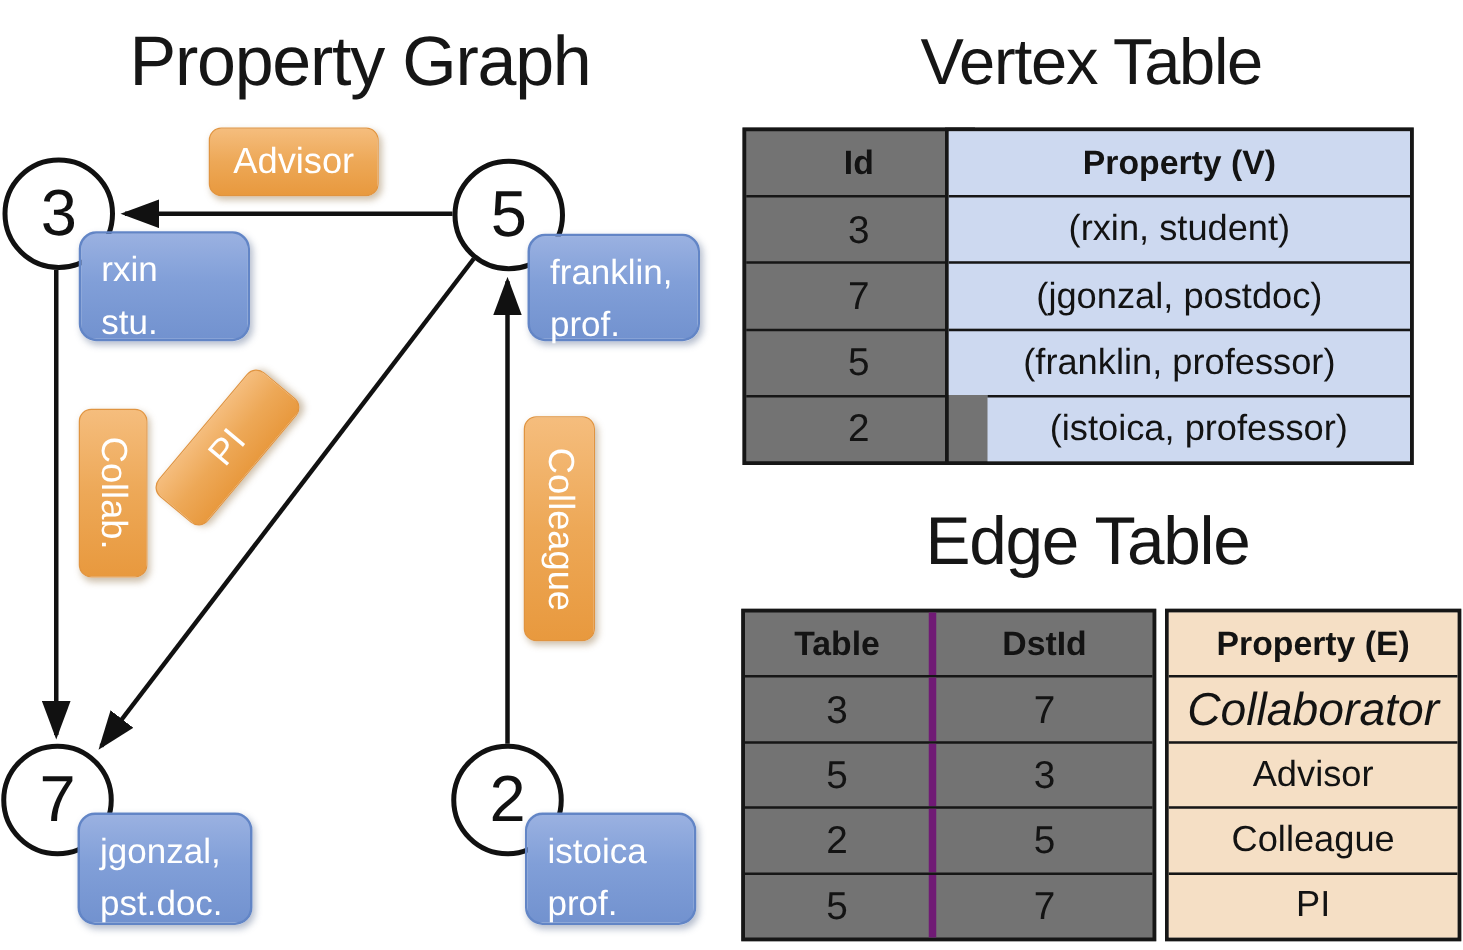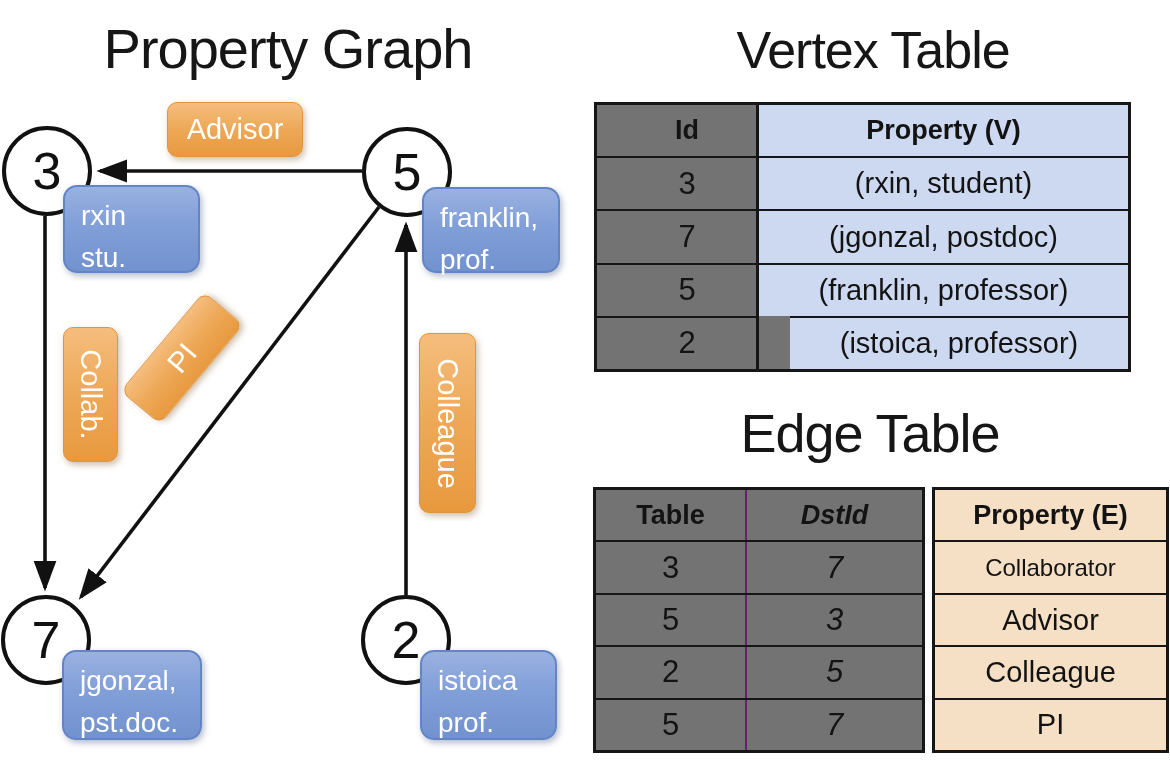--- a/index.html
+++ b/index.html
@@ -45,21 +45,21 @@
     flex:1;display:flex;align-items:center;justify-content:center;
     border-top:2px solid #161616;color:#131313;font-size:31px;
     text-align:center;
   }
   .trow.first{border-top:none;}
   .trow.head{font-weight:700;font-size:27px;}
   .bluefill{background:#cdd9f0;}
   .tanfill{background:#f5dfc5;}
   .split{display:flex;flex-direction:row;padding:0;}
   .split .cell{flex-basis:46%;display:flex;align-items:center;justify-content:center;height:100%;}
-  .split .cell.r{flex-basis:54%;border-left:2px solid #701a75;font-style:italic;}
+  .split .cell.r{flex-basis:54%;border-left:6px solid #701a75;}
 </style>
 </head>
 <body>
 
 <div id="canvas">
 
   <div class="abs title" style="left:623px;top:20px;width:500px;font-size:52px;">Vertex Table</div>
   <div class="abs title" style="left:38px;top:16px;width:500px;font-size:56px;">Property Graph</div>
   <div class="abs title" style="left:620px;top:402px;width:500px;font-size:54px;">Edge Table</div>
 
@@ -152,19 +152,19 @@
       <div class="cell r">5</div>
     </div>
     <div class="trow split">
       <div class="cell">5</div>
       <div class="cell r">7</div>
     </div>
   </div>
 
   <div class="subtable" style="left:932px;top:487px;width:237px;height:266px;">
     <div class="trow head first tanfill">Property (E)</div>
-    <div class="trow tanfill" style="font-size:24px;">Collaborator</div>
+    <div class="trow tanfill" style="font-size:37px;font-style:italic;">Collaborator</div>
     <div class="trow tanfill" style="font-size:29px;">Advisor</div>
     <div class="trow tanfill" style="font-size:29px;">Colleague</div>
     <div class="trow tanfill" style="font-size:29px;">PI</div>
   </div>
 
 </div>
 
 </body></html>

